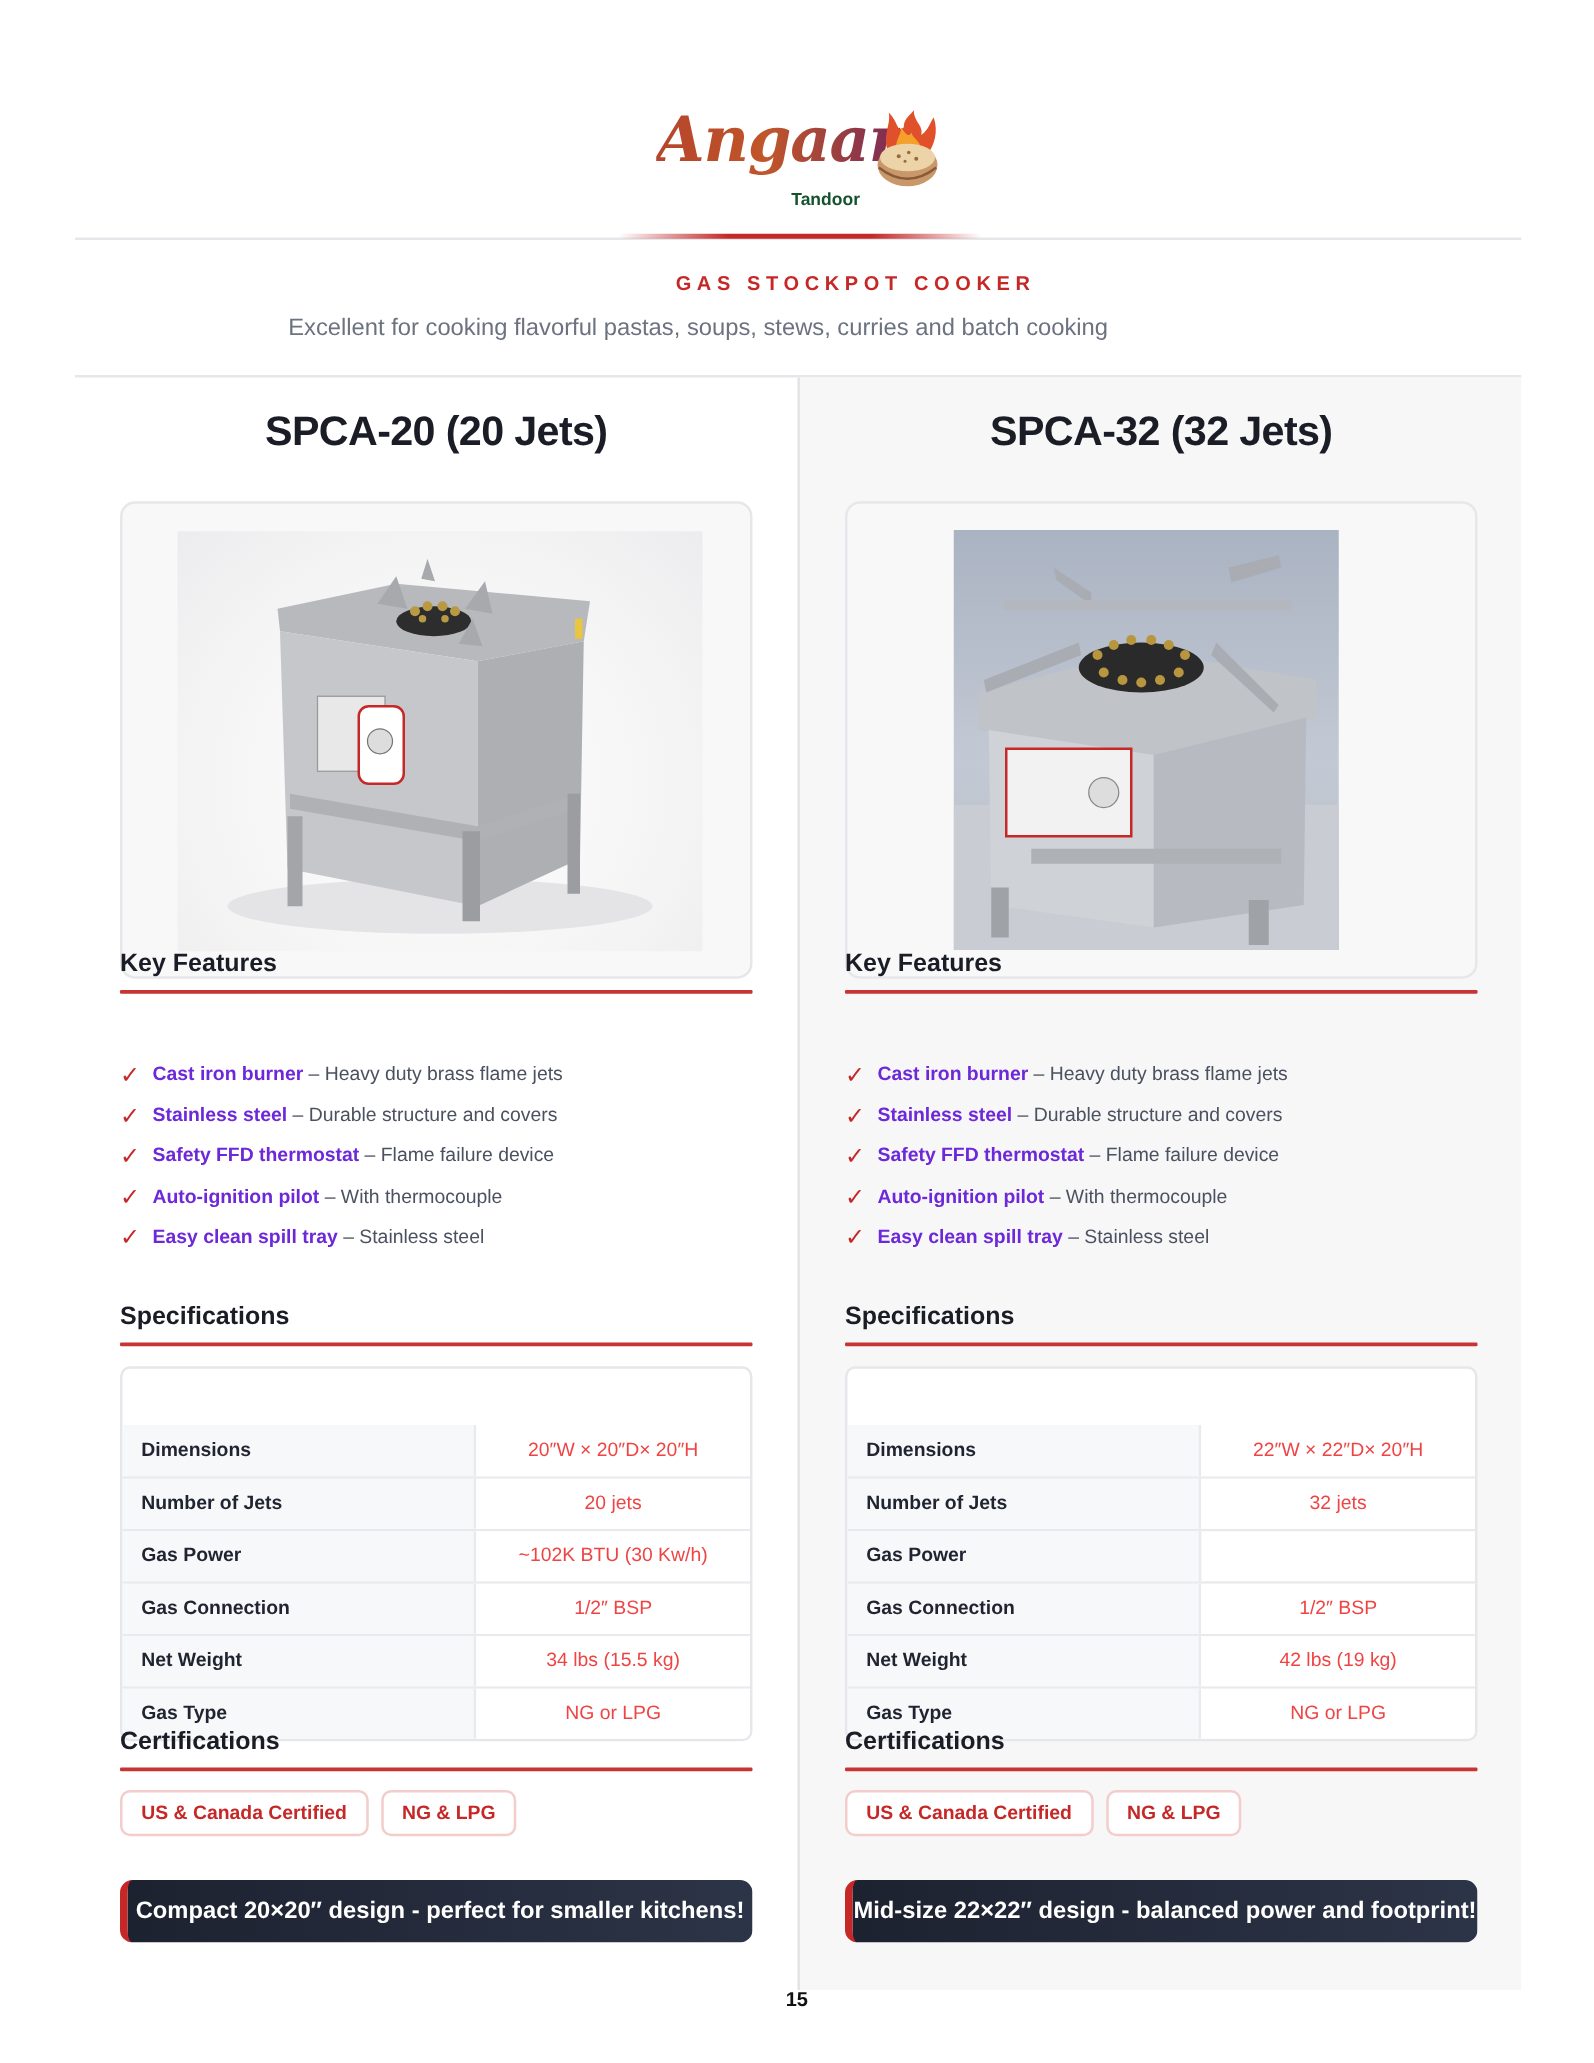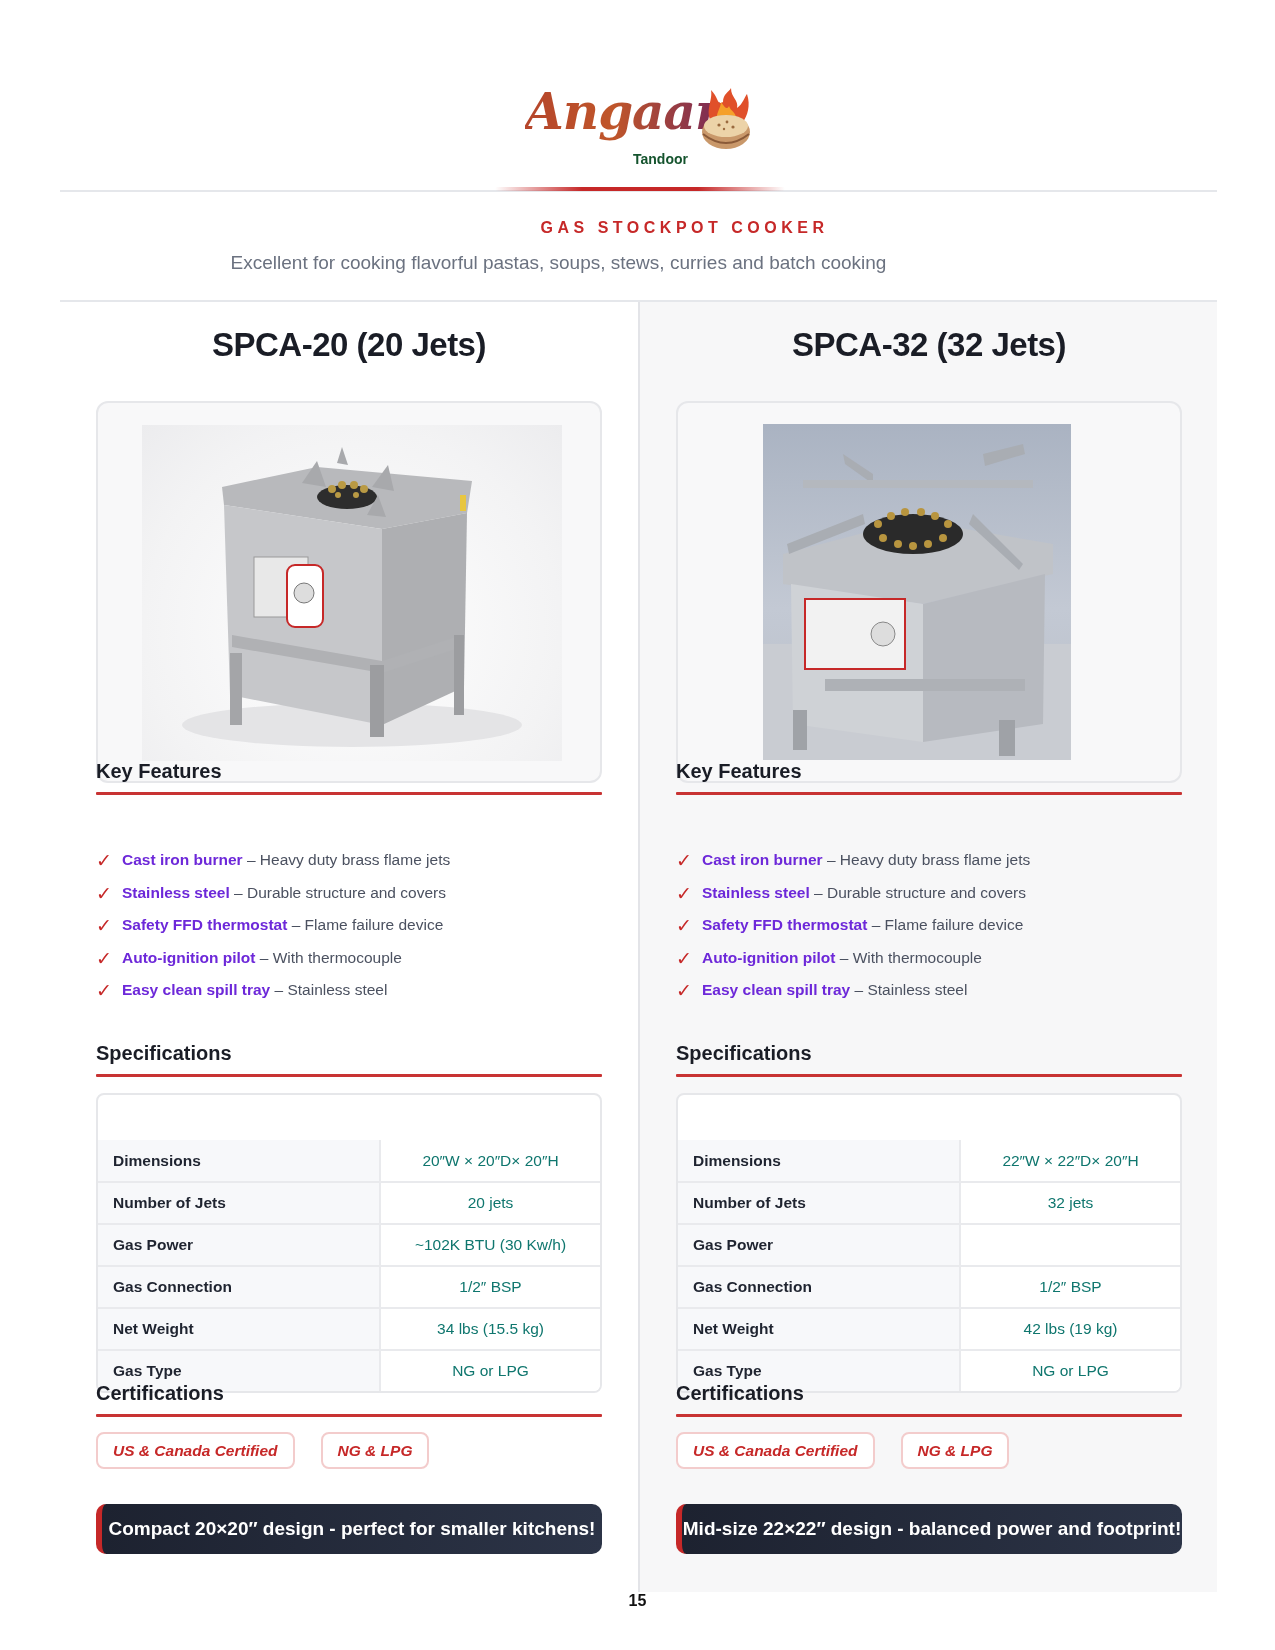--- a/index.html
+++ b/index.html
@@ -38,23 +38,23 @@
 
   .features { position: absolute; left: 0; top: 547px; width: 506px; list-style: none; }
   .features li { position: relative; height: 32.5px; font-size: 15.5px; color: #4b5160; padding-left: 26px; line-height: 22px; }
   .features .check { position: absolute; left: 0; top: 1px; color: #c62828; font-size: 19px; font-weight: bold; }
   .features b { color: #6d28d9; }
 
   .spec-table { position: absolute; left: 0; top: 790px; width: 506px; border: 2px solid #e6e7ea; border-radius: 8px; overflow: hidden; background: #fff; }
   .spec-row { display: flex; height: 42px; border-top: 2px solid #e9eaed; }
   .spec-row:first-child { border-top: none; height: 41px; margin-top: 45px; }
   .spec-label { width: 283px; background: #f7f8fa; border-right: 2px solid #e9eaed; padding-left: 15px; display: flex; align-items: center; font-size: 15.5px; font-weight: bold; color: #1f2430; }
-  .spec-value { flex: 1; display: flex; align-items: center; justify-content: center; font-size: 15.5px; color: #0f766e; background: #ffffff; }
-
-  .badges { position: absolute; left: 0; top: 1130px; display: flex; gap: 26px; font-style: italic; }
+  .spec-value { flex: 1; display: flex; align-items: center; justify-content: center; font-size: 15.5px; color: #ef4444; background: #ffffff; }
+
+  .badges { position: absolute; left: 0; top: 1130px; display: flex; gap: 10px; }
   .badge { height: 37px; padding: 0 15px; border: 2px solid #f3cccc; border-radius: 8px; background: #fff; color: #c62828; font-size: 15.5px; font-weight: bold; display: flex; align-items: center; }
 
   .callout { position: absolute; left: 0; top: 1202px; width: 506px; height: 50px; border-radius: 10px; background: linear-gradient(90deg, #1d2230 0%, #2c3447 100%); border-left: 6px solid #c62828; color: #ffffff; font-size: 19px; font-weight: bold; display: flex; align-items: center; justify-content: center; }
 
   .page-num { position: absolute; left: 0; width: 1275px; top: 1592px; text-align: center; font-size: 16px; font-weight: bold; color: #111; }
 </style>
 </head>
 <body>
 
 <div class="logo">

